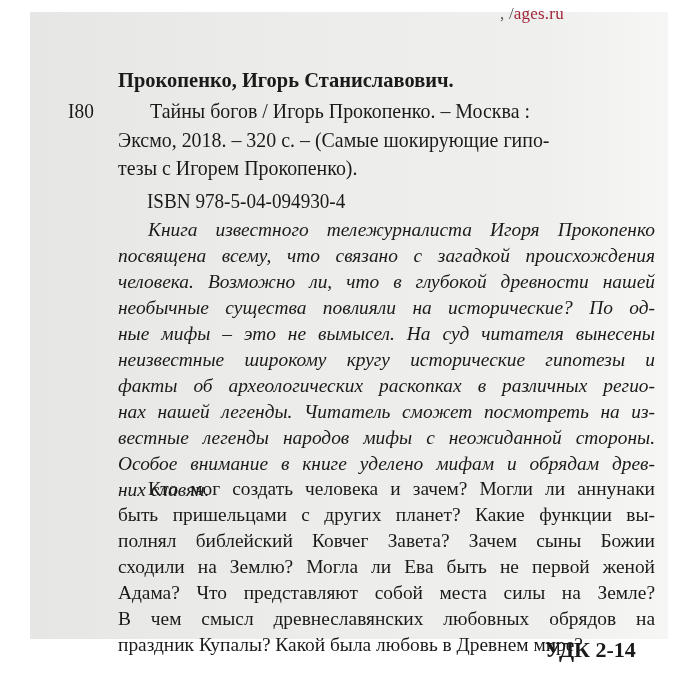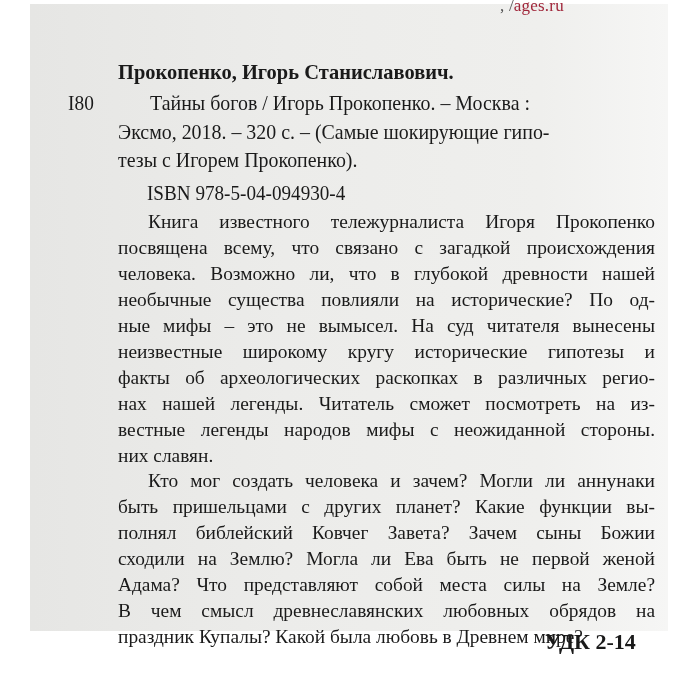--- a/index.html
+++ b/index.html
@@ -4,21 +4,21 @@
   <style>
     html, body { margin: 0; padding: 0; }
     body {
       width: 700px; height: 700px; overflow: hidden;
       background: #ffffff;
       position: relative;
       font-family: "Liberation Serif", "DejaVu Serif", serif;
       color: #1a1a1a;
     }
     .page {
-      position: absolute; left: 30px; top: 4px; width: 638px; height: 627px;
+      position: absolute; left: 30px; top: 12px; width: 638px; height: 627px;
       background: linear-gradient(90deg, #e6e6e4 0%, #ececea 40%, #efefed 80%, #f6f6f5 100%);
     }
     .watermark {
       position: absolute; top: -8px; left: 470px;
       font-size: 17px; color: #222; letter-spacing: 0.2px;
     }
     .watermark .slash { color: #555; }
     .watermark .red { color: #a0263a; }
     .line {
       position: absolute; left: 88px; width: 537px;
@@ -64,30 +64,31 @@
   <div class="heading">Прокопенко, Игорь Станиславович.</div>
 
   <div class="index">I80</div>
 
   <div class="line" style="top:86px; left:120px; transform:scaleX(0.905);">Тайны богов / Игорь Прокопенко. – Москва :</div>
   <div class="line" style="top:115px; transform:scaleX(0.905);">Эксмо, 2018. – 320 с. – (Самые шокирующие гипо-</div>
   <div class="line" style="top:143px; transform:scaleX(0.905);">тезы с Игорем Прокопенко).</div>
 
   <div class="isbn">ISBN 978-5-04-094930-4</div>
 
-  <div class="para" style="top:205px;">
+  <div class="para" style="top:205px;font-style:italic;">
     <span class="pl indent">Книга известного тележурналиста Игоря Прокопенко</span>
     <span class="pl">посвящена всему, что связано с загадкой происхождения</span>
     <span class="pl">человека. Возможно ли, что в глубокой древности нашей</span>
     <span class="pl">необычные существа повлияли на исторические? По од-</span>
     <span class="pl">ные мифы – это не вымысел. На суд читателя вынесены</span>
     <span class="pl">неизвестные широкому кругу исторические гипотезы и</span>
     <span class="pl">факты об археологических раскопках в различных регио-</span>
     <span class="pl">нах нашей легенды. Читатель сможет посмотреть на из-</span>
     <span class="pl">вестные легенды народов мифы с неожиданной стороны.</span>
+    <span class="pl">Особое внимание в книге уделено мифам и обрядам древ-</span>
     <span class="pl last">них славян.</span>
   </div>
 
   <div class="para" style="top:464px;">
     <span class="pl indent">Кто мог создать человека и зачем? Могли ли аннунаки</span>
     <span class="pl">быть пришельцами с других планет? Какие функции вы-</span>
     <span class="pl">полнял библейский Ковчег Завета? Зачем сыны Божии</span>
     <span class="pl">сходили на Землю? Могла ли Ева быть не первой женой</span>
     <span class="pl">Адама? Что представляют собой места силы на Земле?</span>
     <span class="pl">В чем смысл древнеславянских любовных обрядов на</span>

